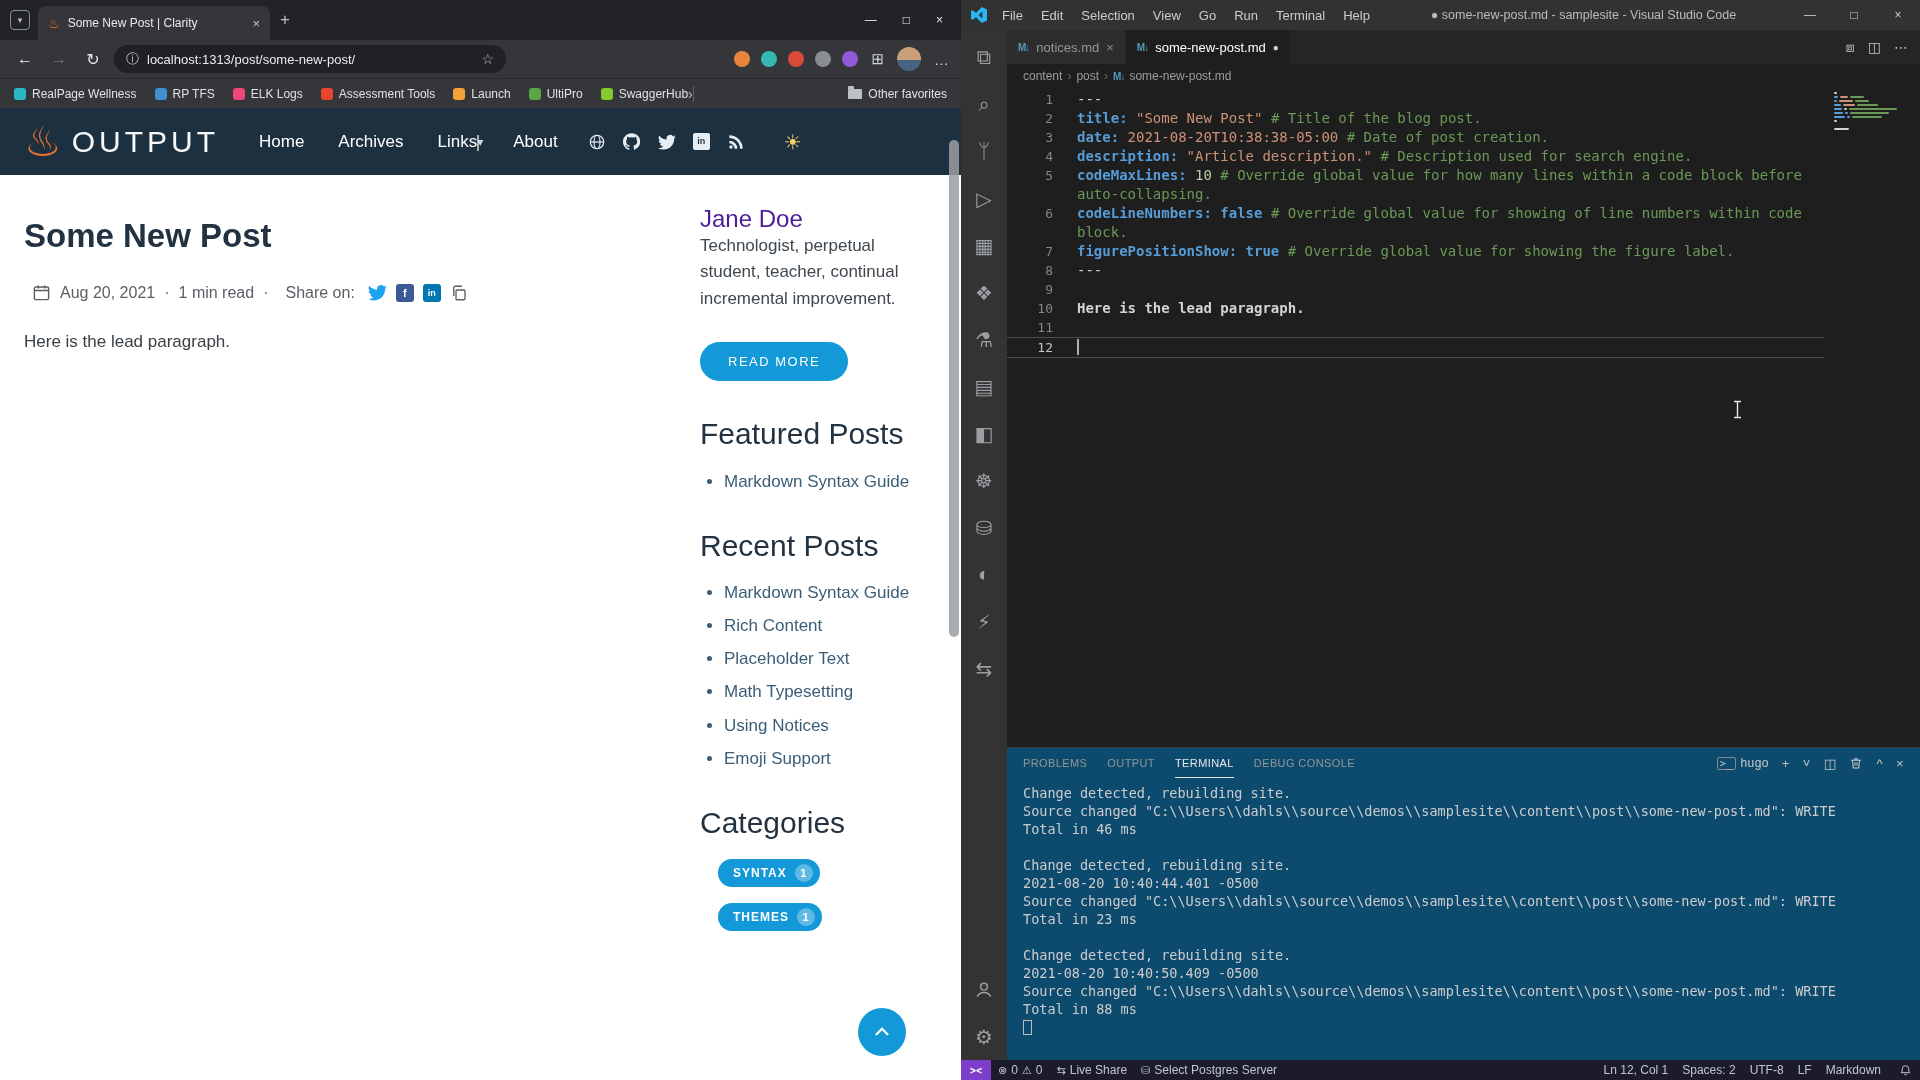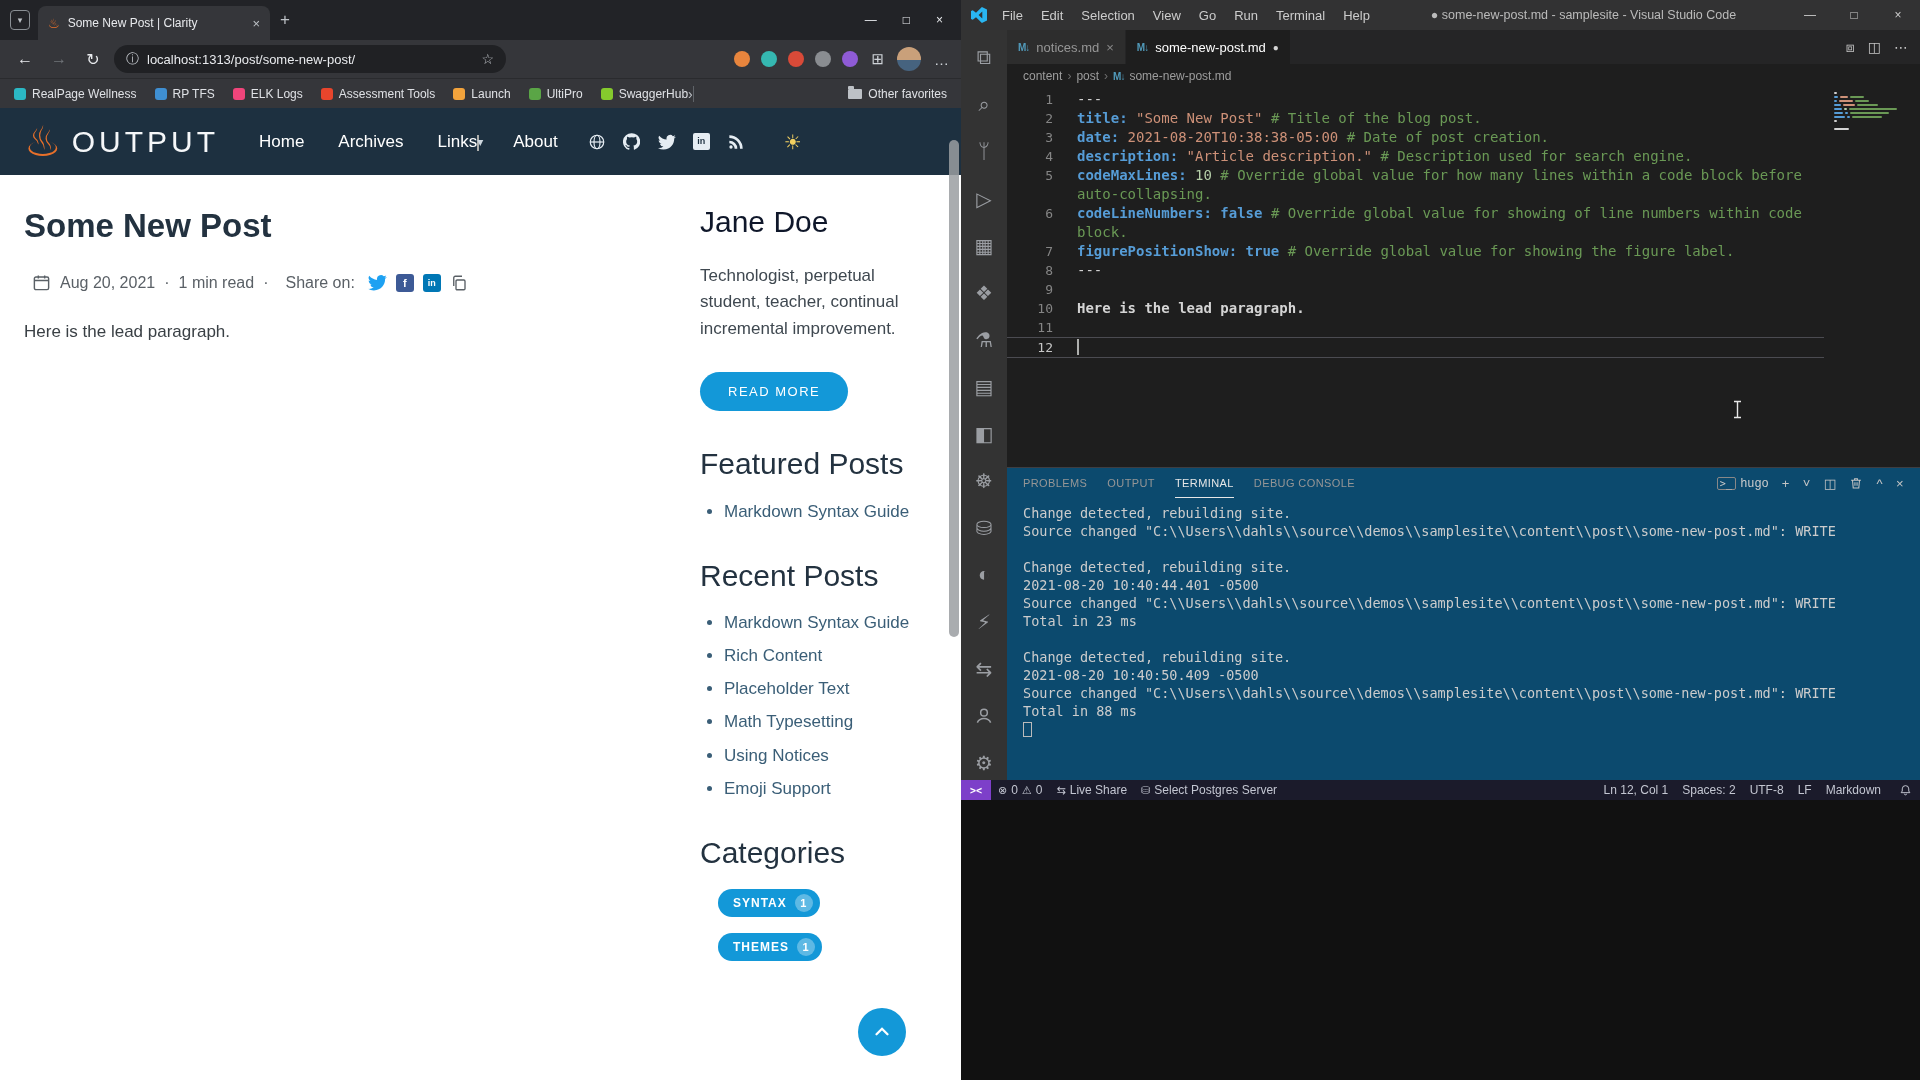--- a/index.html
+++ b/index.html
@@ -45,45 +45,45 @@
   .brand-logo{color:#e8702a;font-size:42px;line-height:1;}
   .brand-name{color:#f5f7f9;font-size:30px;letter-spacing:4px;}
   .site-nav{display:flex;gap:34px;color:#fff;font-size:17px;margin-left:40px;}
   .nav-item{color:#fff;text-decoration:none;white-space:nowrap;}
   .nav-item .caret{font-size:12px;color:#cfd8e0;}
   .site-icons{display:flex;align-items:center;gap:17px;margin-left:30px;}
   .s-ico{display:flex;align-items:center;justify-content:center;width:18px;height:18px;}
   .li-badge{width:17px;height:17px;background:#e6edf3;color:#1d3040;border-radius:2px;font:bold 9px/17px "Liberation Sans",sans-serif;text-align:center;}
   .sun{font-size:20px;color:#f3d060;margin-left:22px;}
   .site-body{flex:1;display:flex;padding:0 24px;overflow:hidden;}
-  .post-main{width:676px;padding-top:32px;flex:none;}
+  .post-main{width:676px;padding-top:42px;flex:none;}
   .post-title{font-size:33px;color:#233240;font-weight:600;margin-bottom:28px;}
   .post-meta{display:flex;align-items:center;gap:9px;color:#5a6066;font-size:16px;margin-bottom:30px;padding-left:8px;}
   .share-label{margin-left:8px;}
   .share-icons{display:flex;align-items:center;gap:9px;margin-left:4px;}
   .sq{width:18px;height:18px;border-radius:3px;color:#fff;text-align:center;font:bold 11px/18px "Liberation Sans",sans-serif;}
   .sq.fb{background:#3d5a96;}
   .sq.li{background:#0077b5;font-size:9px;}
   .post-lead{font-size:17px;color:#3a4045;}
   .sidebar{width:237px;margin-left:auto;padding-top:30px;flex:none;}
-  .sb-author-name{font-size:30px;color:#0f172a;font-weight:500;margin-bottom:24px;}
+  .sb-author-name{font-size:24px;color:#4c1d95;font-weight:500;}
   .sb-bio{font-size:17px;color:#3f4850;line-height:1.55;margin-bottom:30px;}
   .btn-readmore{display:inline-block;background:#1398d8;color:#fff;font-size:13px;letter-spacing:1.5px;padding:12px 28px;border-radius:22px;border:none;font-family:inherit;}
   .sb-heading{font-size:30px;color:#233240;font-weight:500;margin:34px 0 18px;line-height:1.25;}
   .sb-list{list-style:disc;padding-left:24px;color:#3a5e77;font-size:17px;line-height:1.3;}
   .sb-list li{margin-bottom:11px;color:#3a5e77;}
   .sb-link{color:#3a5e77;text-decoration:none;}
   .badges{display:flex;flex-direction:column;align-items:flex-start;gap:16px;padding-left:18px;}
   .badge{display:inline-flex;align-items:center;gap:8px;background:#1398d8;color:#fff;border-radius:15px;padding:5px 7px 5px 15px;font-size:12px;font-weight:bold;letter-spacing:1px;}
   .badge-count{background:rgba(255,255,255,.32);border-radius:50%;width:18px;height:18px;display:flex;align-items:center;justify-content:center;font-size:11px;}
   .scroll-top{position:absolute;right:55px;bottom:24px;width:48px;height:48px;border-radius:50%;background:#1398d8;border:none;display:flex;align-items:center;justify-content:center;}
   .b-scroll-thumb{position:absolute;right:2px;top:140px;width:10px;height:497px;border-radius:5px;background:#9a9da1;opacity:.85;}
 
   
-  .vscode{width:959px;height:800px;display:flex;flex-direction:column;background:#1e1e1e;color:#ccc;flex:none;}
+  .vscode{width:959px;height:1080px;display:flex;flex-direction:column;background:#1e1e1e;color:#ccc;flex:none;}
   .v-titlebar{height:30px;background:#323233;display:flex;align-items:center;font-size:13px;color:#cccccc;padding-left:10px;flex:none;}
   .v-logo{margin-right:6px;display:flex;}
   .menu-bar{display:flex;}
   .menu-item{padding:0 9px;white-space:nowrap;}
   .v-title{flex:1;text-align:center;color:#bbbbbb;white-space:nowrap;overflow:hidden;font-size:12.5px;}
   .v-wincontrols{display:flex;flex:none;}
   .v-wc{width:44px;height:30px;display:flex;align-items:center;justify-content:center;font-size:12px;color:#cccccc;}
   .v-main{flex:1;display:flex;min-height:0;}
   .activitybar{width:46px;background:#333333;display:flex;flex-direction:column;align-items:center;padding-top:4px;flex:none;}
   .act-icon{height:47px;width:46px;display:flex;align-items:center;justify-content:center;font-size:20px;color:#9b9ea3;}
@@ -538,20 +538,21 @@
                     <path d="M3 6h14M8 6V4h4v2M5 6l1 11h8l1-11M8.5 9v5M11.5 9v5"></path>
                   </svg>
               </span>
               <span>^</span>
               <span>×</span>
             </div>
           </div>
           <div class="term-body">
               <div class="t-line">Change detected, rebuilding site.</div>
               <div class="t-line">Source changed "C:\\Users\\dahls\\source\\demos\\samplesite\\content\\post\\some-new-post.md": WRITE</div>
+              <div class="t-line">Total in 46 ms</div>
               <div class="t-line">&nbsp;</div>
               <div class="t-line">Change detected, rebuilding site.</div>
               <div class="t-line">2021-08-20 10:40:44.401 -0500</div>
               <div class="t-line">Source changed "C:\\Users\\dahls\\source\\demos\\samplesite\\content\\post\\some-new-post.md": WRITE</div>
               <div class="t-line">Total in 23 ms</div>
               <div class="t-line">&nbsp;</div>
               <div class="t-line">Change detected, rebuilding site.</div>
               <div class="t-line">2021-08-20 10:40:50.409 -0500</div>
               <div class="t-line">Source changed "C:\\Users\\dahls\\source\\demos\\samplesite\\content\\post\\some-new-post.md": WRITE</div>
               <div class="t-line">Total in 88 ms</div>

